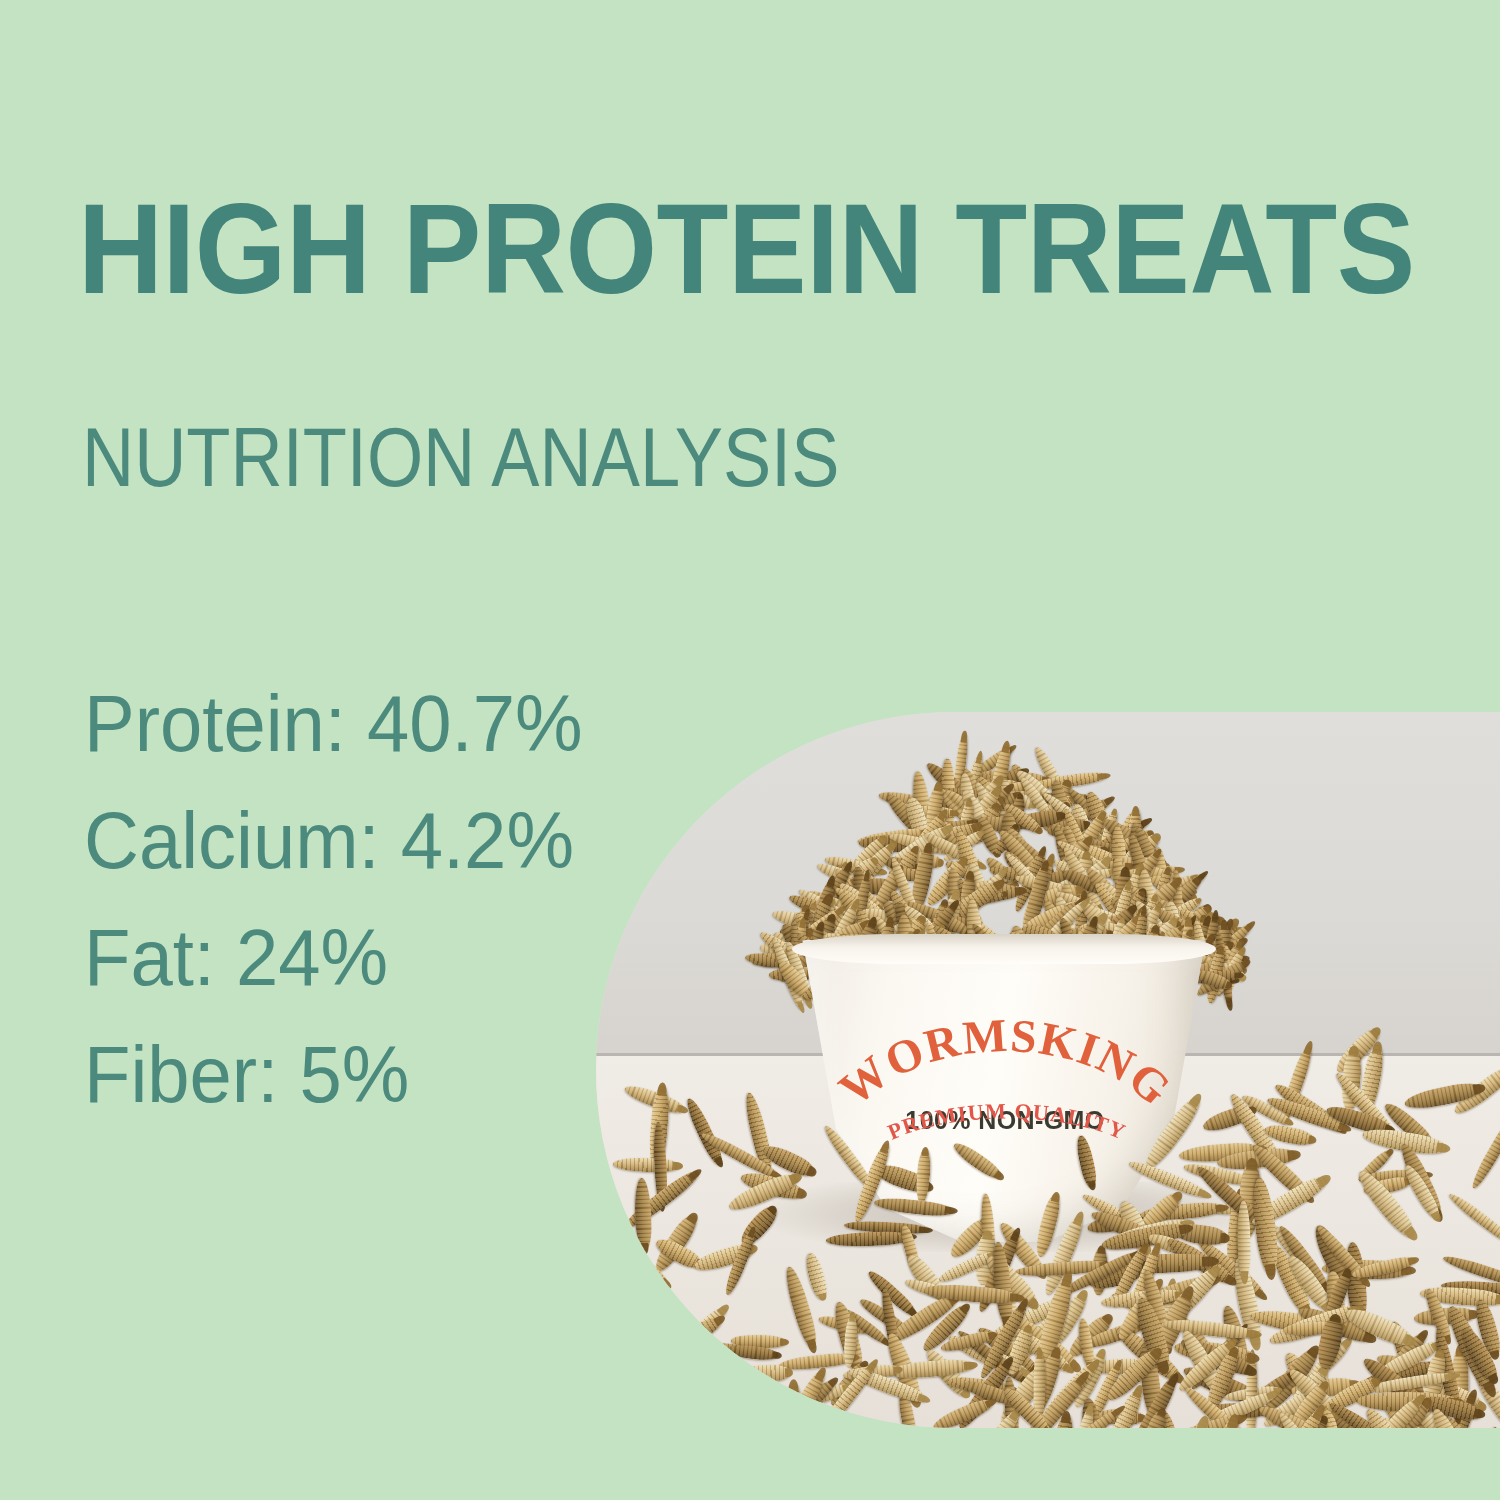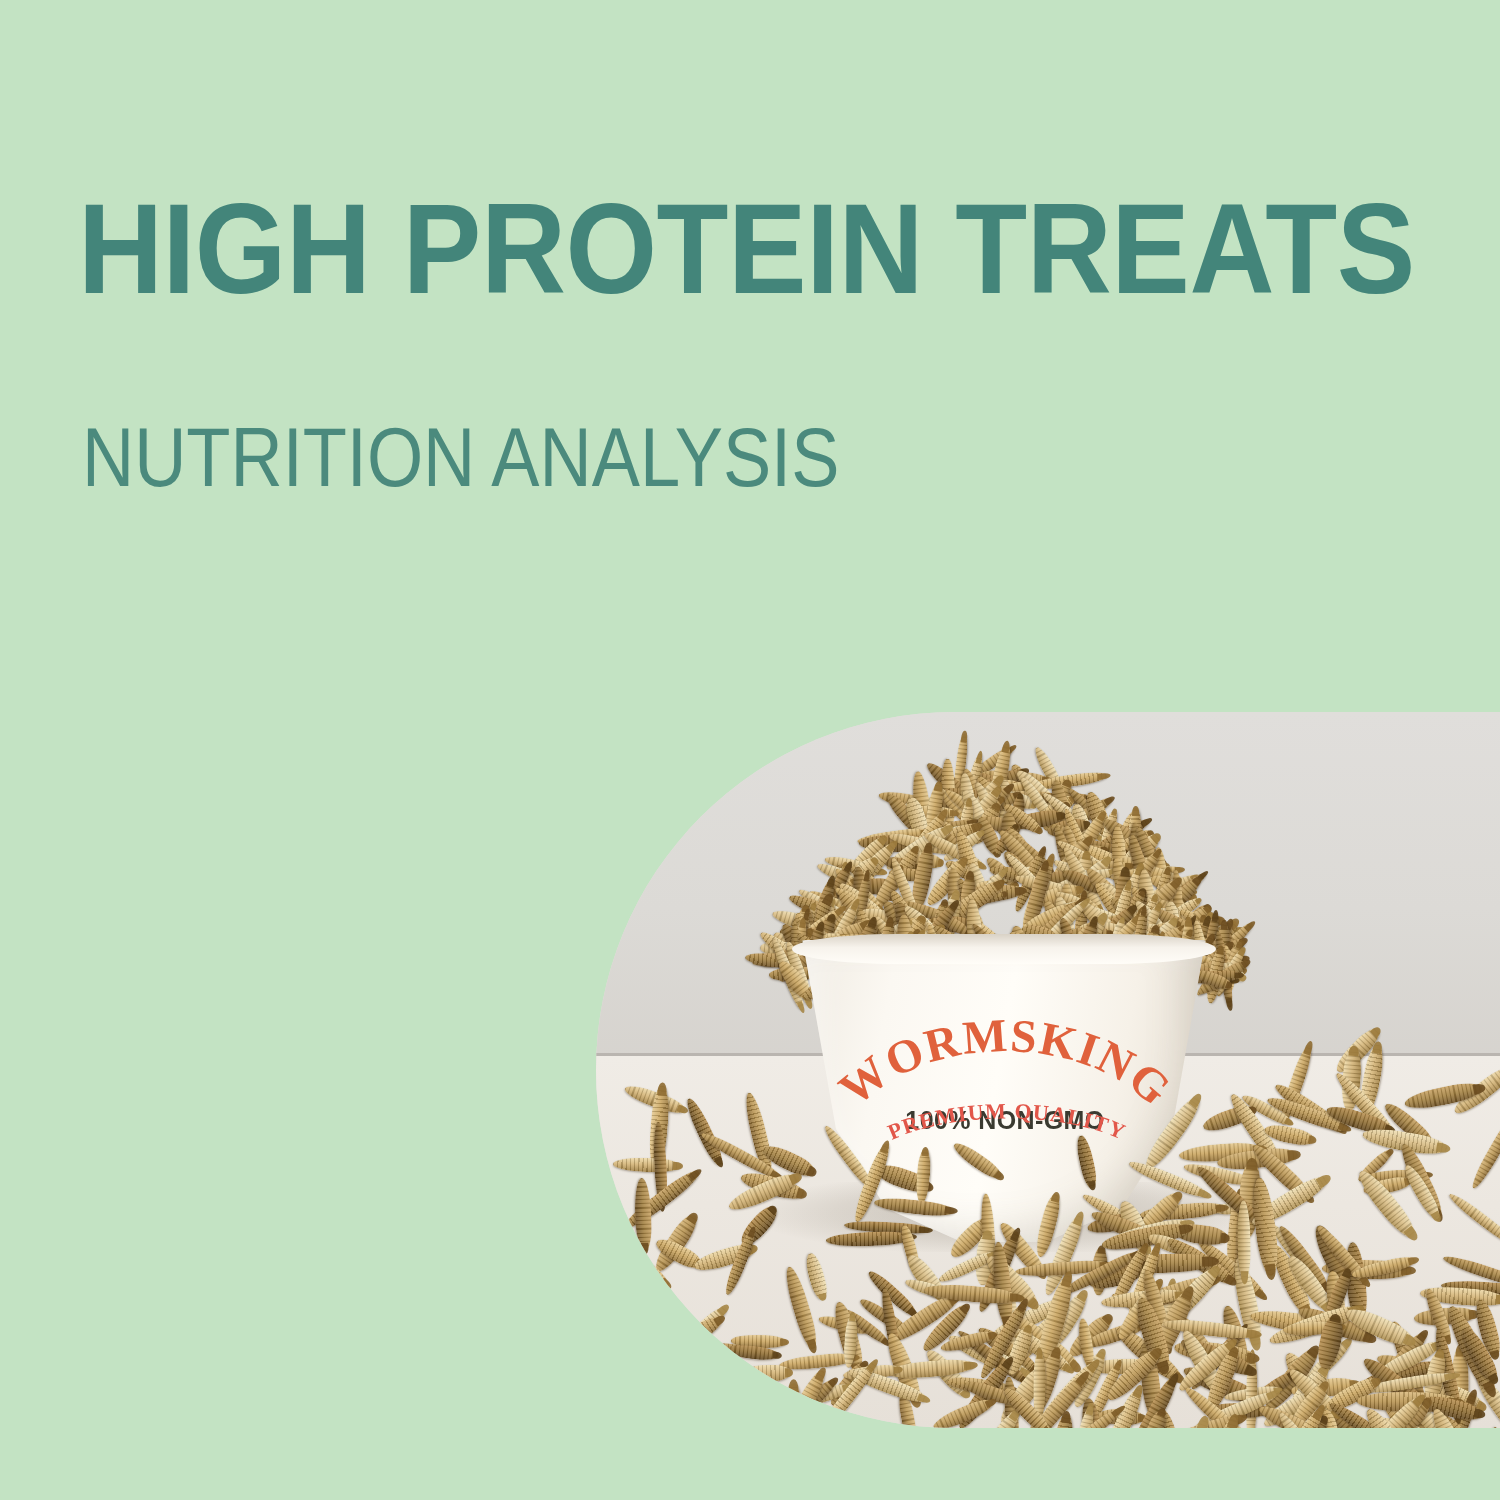--- a/index.html
+++ b/index.html
@@ -133,20 +133,26 @@
   .scatter-front { position:absolute; left:0; top:420px; width:904px; height:296px; z-index:9; }
 </style>
 </head>
 <body>
 
 <div id="stage">
 
   <div class="title">HIGH PROTEIN TREATS</div>
   <div class="subtitle">NUTRITION ANALYSIS</div>
 
+  <div class="facts">
+    <div class="fact">Protein: 40.7%</div>
+    <div class="fact">Calcium: 4.2%</div>
+    <div class="fact">Fat: 24%</div>
+    <div class="fact">Fiber: 5%</div>
+  </div>
 
   <div class="photo-panel">
     <div class="photo-inner">
 
       <div class="wall"></div>
       <div class="table-edge"></div>
       <div class="table-surf"></div>
 
       <div class="bowl-shadow"></div>
 

